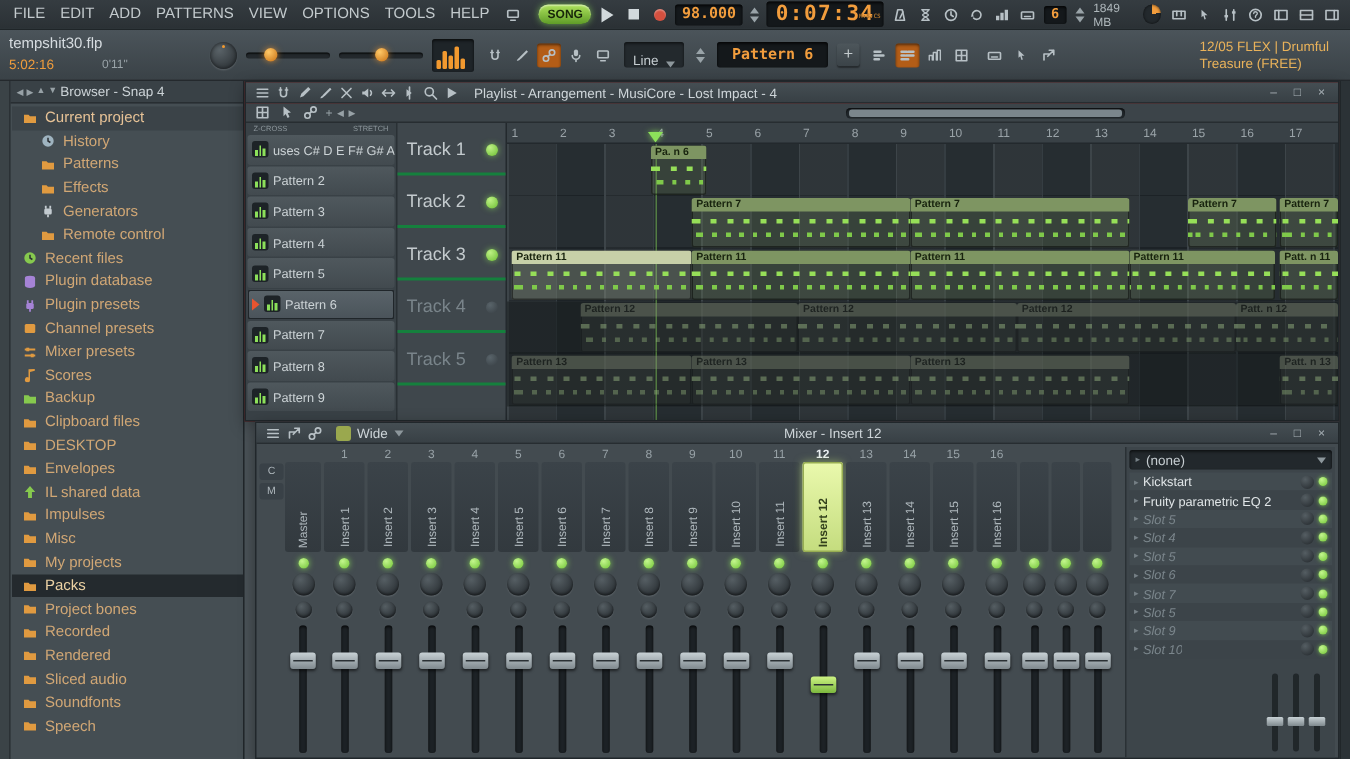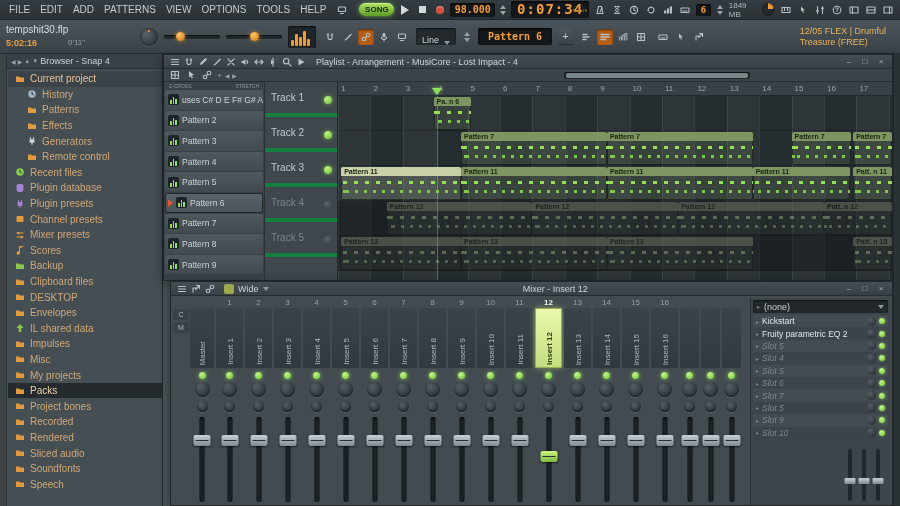--- a/index.html
+++ b/index.html
@@ -34,21 +34,21 @@
 #menubar-right{margin-left:auto;display:flex;align-items:center;gap:4px}
 #sel-lcd{width:16px;height:12px;font-size:9px;line-height:12px;font-weight:bold}
 #mem{font-size:8px;color:#aeb7bb}
 #cpu-gauge{width:13px;height:13px;border-radius:50%;background:conic-gradient(#f29d3d 0 22%,#23292d 22% 100%);
   box-shadow:inset 0 0 2px rgba(0,0,0,.7);display:inline-block}
 
 #toolbar2{position:absolute;left:0;top:20px;width:900px;height:34px;background:linear-gradient(#4b545a,#3a4247);
   border-bottom:1px solid #24292d;display:flex;align-items:center;padding:0 6px;gap:6px}
 #proj-block{width:128px;height:100%;position:relative;flex:none}
 #proj-name{font-size:10px;color:#d6dce0;position:absolute;top:4px;left:0;white-space:nowrap}
-#proj-time{font-size:9px;font-weight:bold;color:#ef9c3c;position:absolute;bottom:5px;left:0}
+#proj-time{font-size:9px;font-weight:normal;color:#ef9c3c;position:absolute;bottom:5px;left:0}
 #proj-len{font-size:8px;color:#99a3a8;position:absolute;bottom:6px;left:62px}
 .knob{border-radius:50%;background:radial-gradient(circle at 35% 30%,#5a6368,#24292d);
   box-shadow:inset 0 0 3px rgba(0,0,0,.6),0 1px 1px rgba(255,255,255,.12);position:relative;flex:none}
 .knob::after{content:"";position:absolute;left:50%;top:2px;width:2px;height:2px;margin-left:-1px;border-radius:50%;background:#f2992f}
 .k18{width:18px;height:18px}
 .hslider{height:4px;border-radius:2px;background:#23282c;box-shadow:inset 0 1px 1px rgba(0,0,0,.65);position:relative;flex:none}
 .hslider .sdot{position:absolute;top:-3px;width:9px;height:9px;border-radius:50%;
   background:radial-gradient(circle at 35% 30%,#ffc867,#c76f12);box-shadow:0 0 4px rgba(242,153,47,.7)}
 #wave-box{width:28px;height:22px;background:#1e2428;border-radius:2px;display:flex;align-items:flex-end;gap:1px;
   padding:2px 3px;box-shadow:inset 0 1px 2px rgba(0,0,0,.7);flex:none}
@@ -95,21 +95,21 @@
 #pl-body{flex:1;display:flex;position:relative;overflow:hidden}
 #pattern-col{width:100px;flex:none;display:flex;flex-direction:column;background:#394146;padding:0 1px}
 #picker-head{height:8px;display:flex;justify-content:space-between;align-items:center;font-size:5px;color:#8d979c;padding:0 4px;flex:none}
 .p-row{height:19.6px;margin-bottom:1px;background:linear-gradient(#4f585d,#424a4f);border-radius:2px;display:flex;
   align-items:center;gap:3px;padding:0 3px;font-size:8.5px;color:#ccd3d6;position:relative;white-space:nowrap;overflow:hidden;flex:none}
 .p-row.sel{background:linear-gradient(#5a646a,#4a535a);box-shadow:0 0 0 1px #20262a inset}
 .p-play{width:0;height:0;border-left:5px solid #e8542f;border-top:4px solid transparent;border-bottom:4px solid transparent;flex:none}
 .p-swatch{width:11px;height:11px;border-radius:2px;background:#1d2327;flex:none;display:flex;align-items:flex-end;gap:1px;padding:1px 2px}
 .p-swatch i{width:2px;background:#8ce05a;display:block}
 #track-col{width:74px;flex:none;background:#3f474c;border-left:1px solid #2a3135;border-right:1px solid #23292d}
-.t-row{height:35px;border-bottom:4px solid #15803d;display:flex;align-items:center;padding:0 6px;font-size:10px;color:#c3cacd;position:relative}
+.t-row{height:35px;border-bottom:2px solid #15803d;display:flex;align-items:center;padding:0 6px;font-size:12px;color:#c3cacd;position:relative}
 .t-row.muted{color:#79848a}
 .t-led{position:absolute;right:5px;top:14px;width:8px;height:8px;border-radius:50%;
   background:radial-gradient(circle at 35% 30%,#bdf184,#6cbe33);box-shadow:0 0 4px rgba(140,224,90,.7)}
 .t-row.muted .t-led{background:radial-gradient(circle at 35% 30%,#59646a,#363d42);box-shadow:none}
 #lane-wrap{flex:1;position:relative;overflow:hidden}
 #ruler{height:14px;background:#394146;border-bottom:1px solid #23292d;position:relative;overflow:hidden}
 .ruler-num{position:absolute;top:2px;font-size:8px;color:#9aa3a8}
 #playhead-tri{position:absolute;bottom:0;width:0;height:0;border-left:5px solid transparent;border-right:5px solid transparent;
   border-top:7px solid #8ce05a;filter:drop-shadow(0 0 2px rgba(140,224,90,.8))}
 #lanes{position:absolute;left:0;top:14px;right:0;bottom:0;background-color:#262d31;

